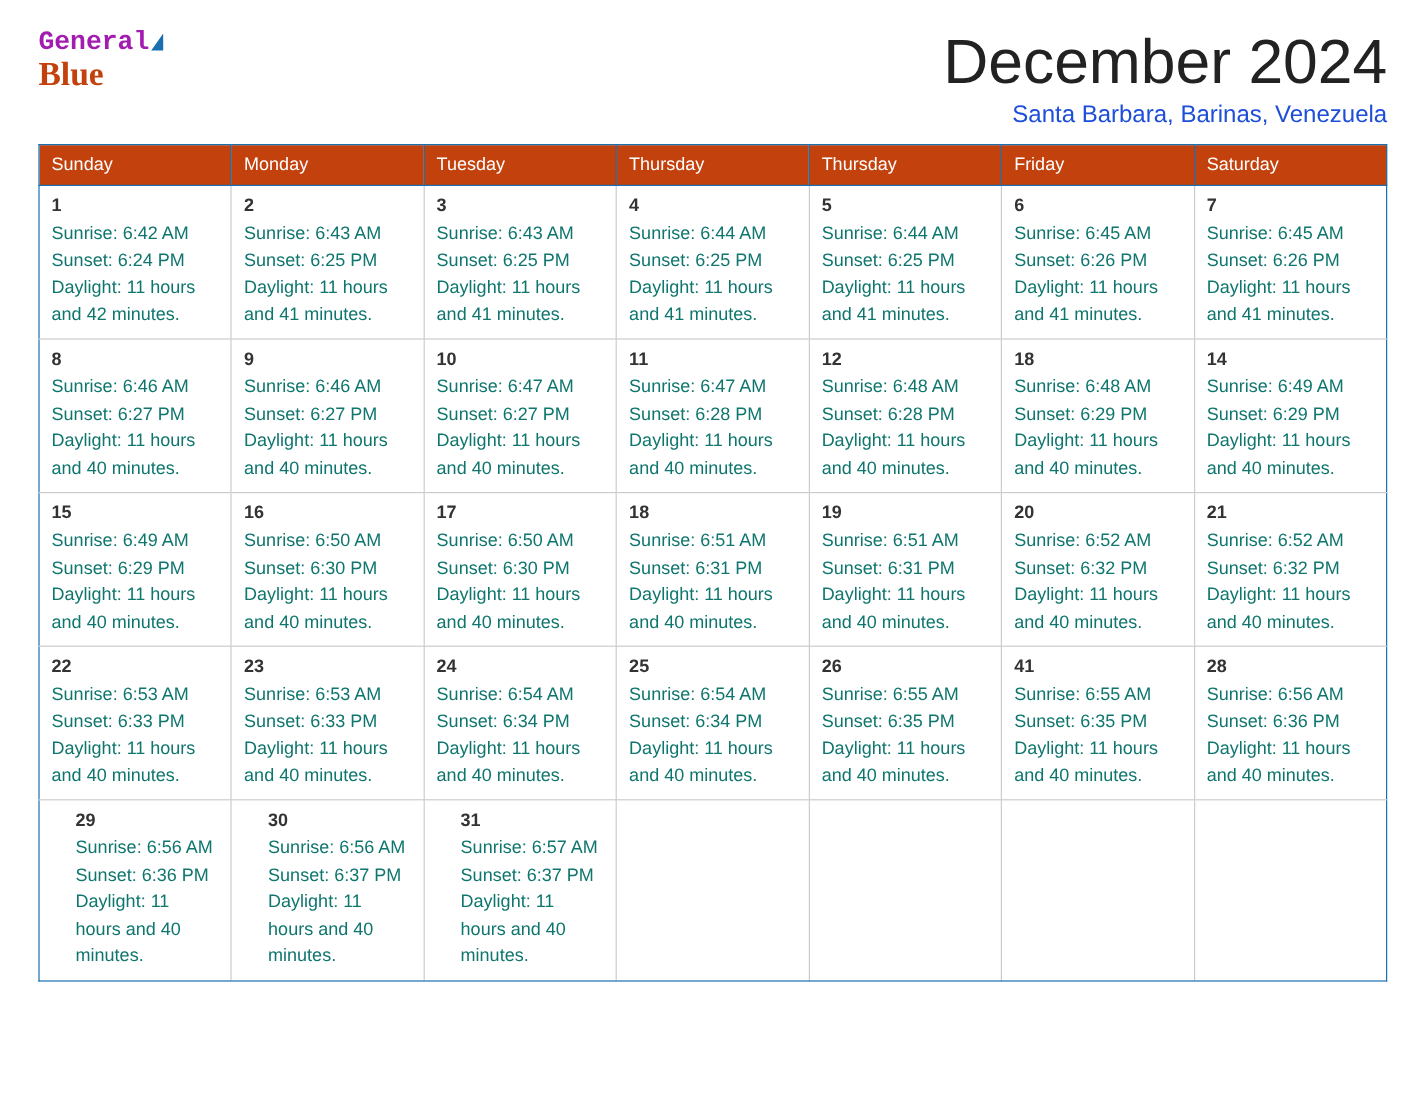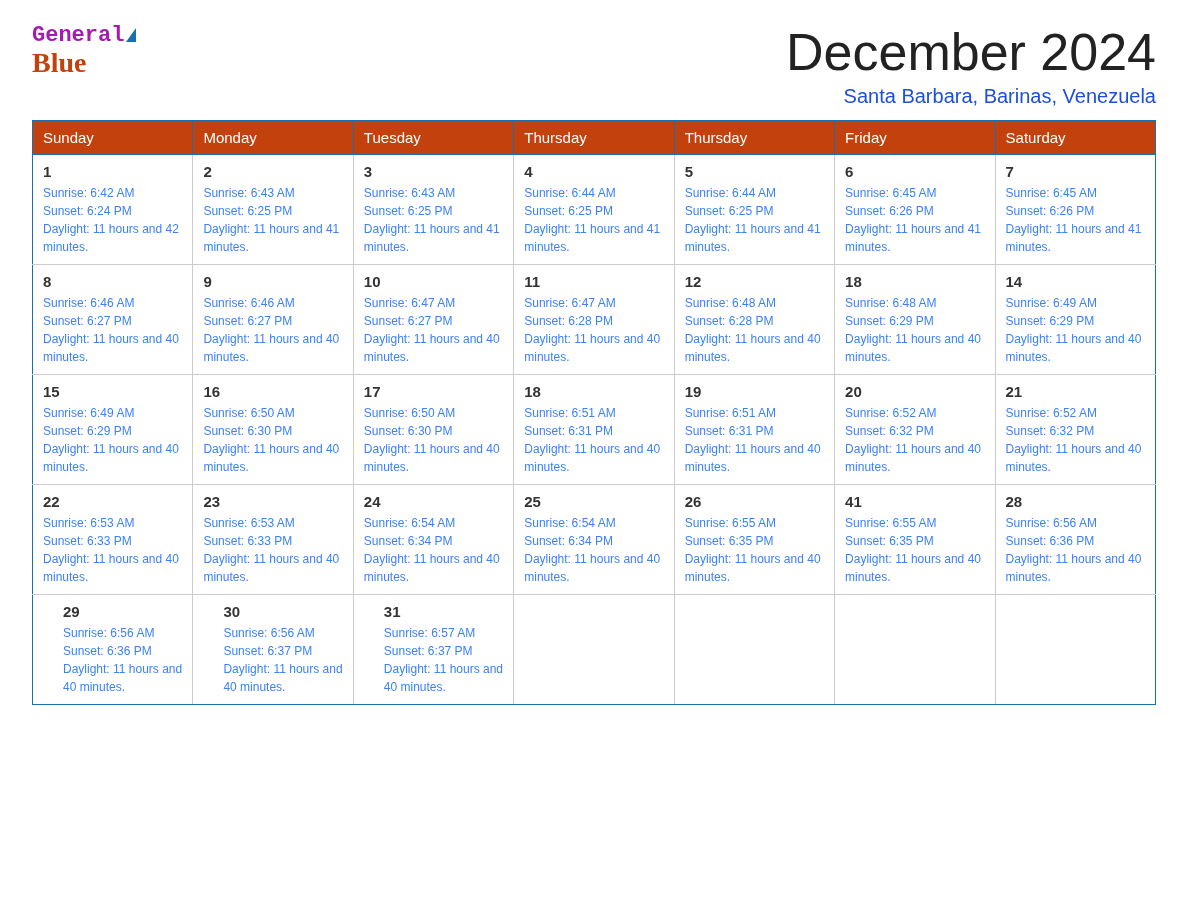--- a/index.html
+++ b/index.html
@@ -76,22 +76,22 @@
       min-height: 100px;
     }
     .day-number {
       font-size: 15px;
       font-weight: bold;
       color: #333;
       margin-bottom: 4px;
       display: block;
     }
     .day-info {
-      font-size: 12px;
-      color: #3b82f6;
+      font-size: 15px;
+      color: #0f766e;
       line-height: 1.5;
     }
     .empty-cell {
       background: #fff;
     }
     tr td:first-child { border-left: 1px solid #1a6faf; }
     tr td:last-child { border-right: 1px solid #1a6faf; }
     tbody tr:last-child td { border-bottom: 1px solid #1a6faf; padding-left: 30px; }
     thead tr th { border: 1px solid #1a6faf; }
   </style>

